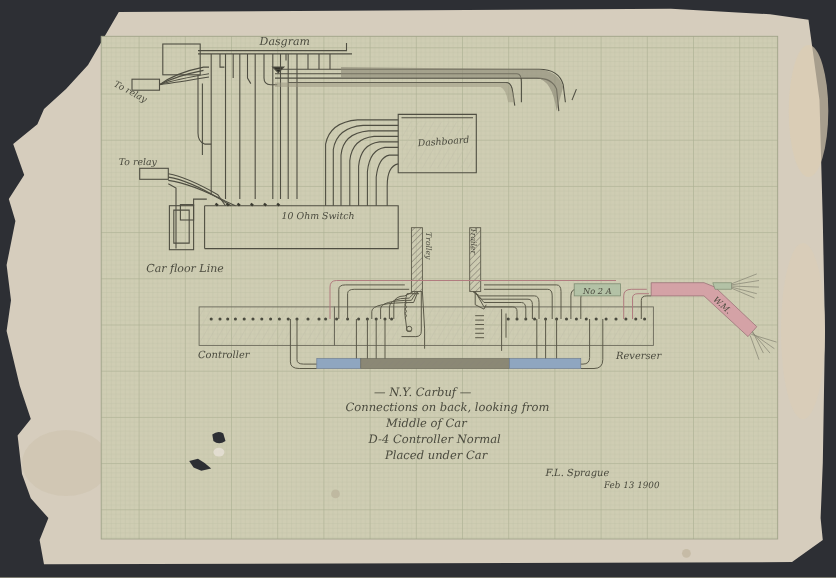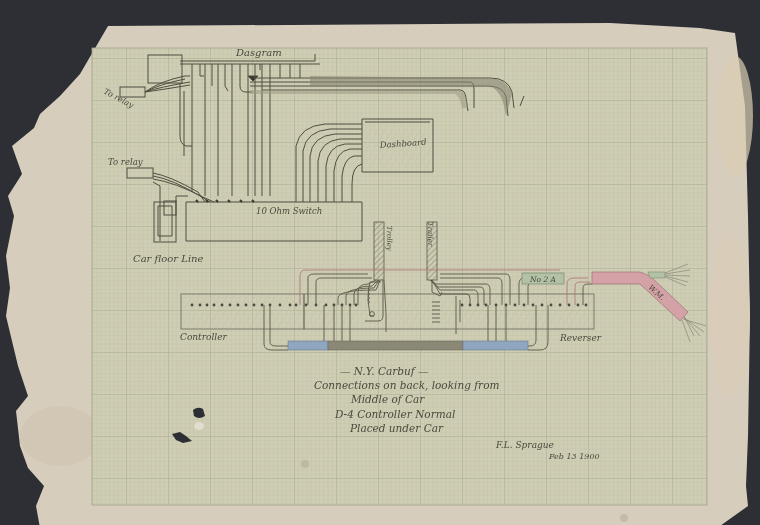--- a/index.html
+++ b/index.html
@@ -2,21 +2,21 @@
 <html><head>
 <meta charset="utf-8">
 <style>
   html, body { margin: 0; padding: 0; }
   body {
     width: 760px; height: 525px; overflow: hidden;
     background: #2d2f34;
     font-family: "DejaVu Serif", serif;
     position: relative;
   }
-  #stage { position: absolute; left: 0; top: 16px; width: 760px; height: 434px; }
+  #stage { position: absolute; left: 0; top: 1px; width: 760px; height: 434px; }
   .hand {
     font-family: "DejaVu Serif", serif;
     font-style: italic;
     fill: #4a4a3e;
   }
 </style>
 </head>
 <body>
 
 <div id="stage">

